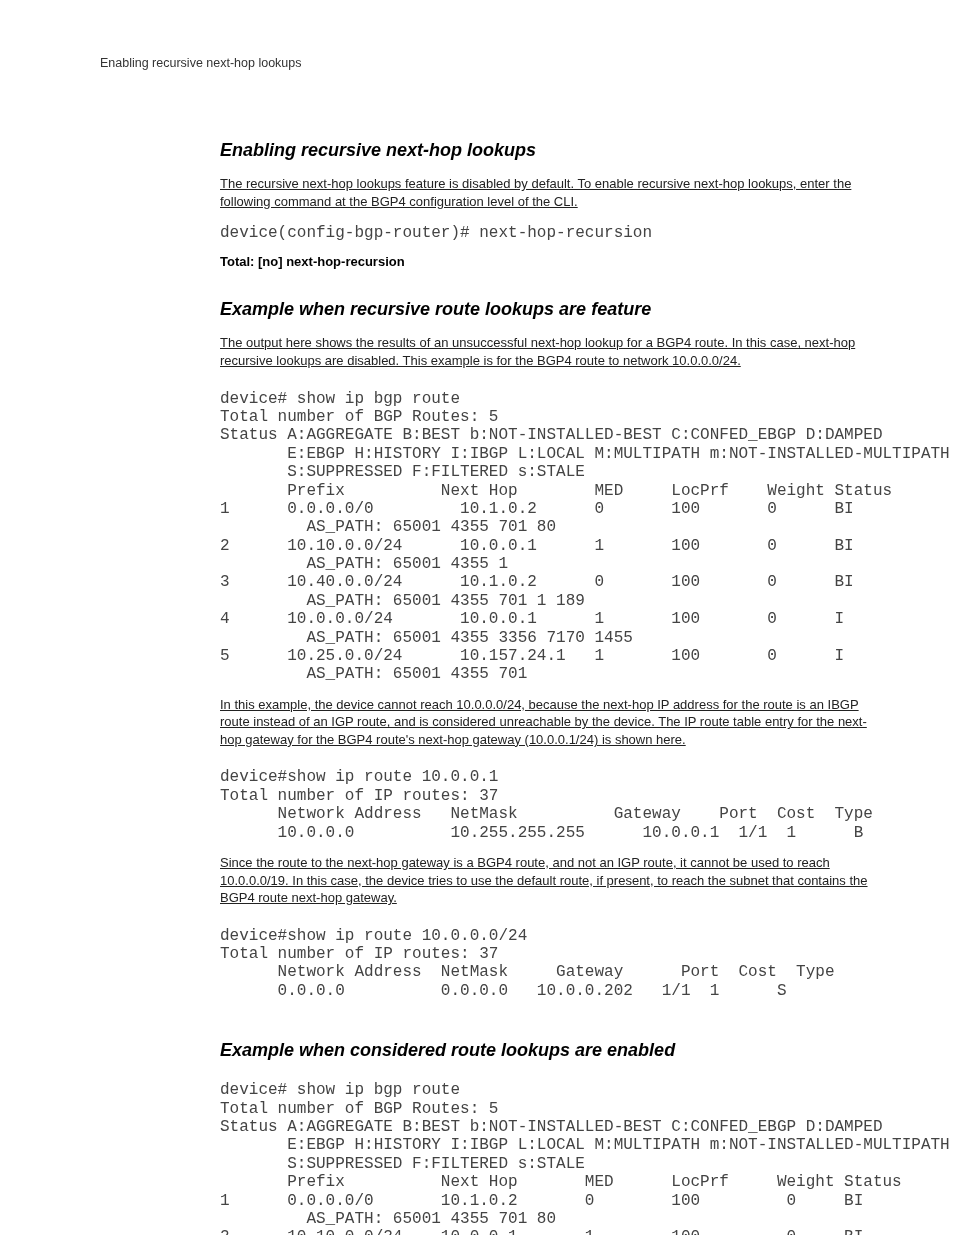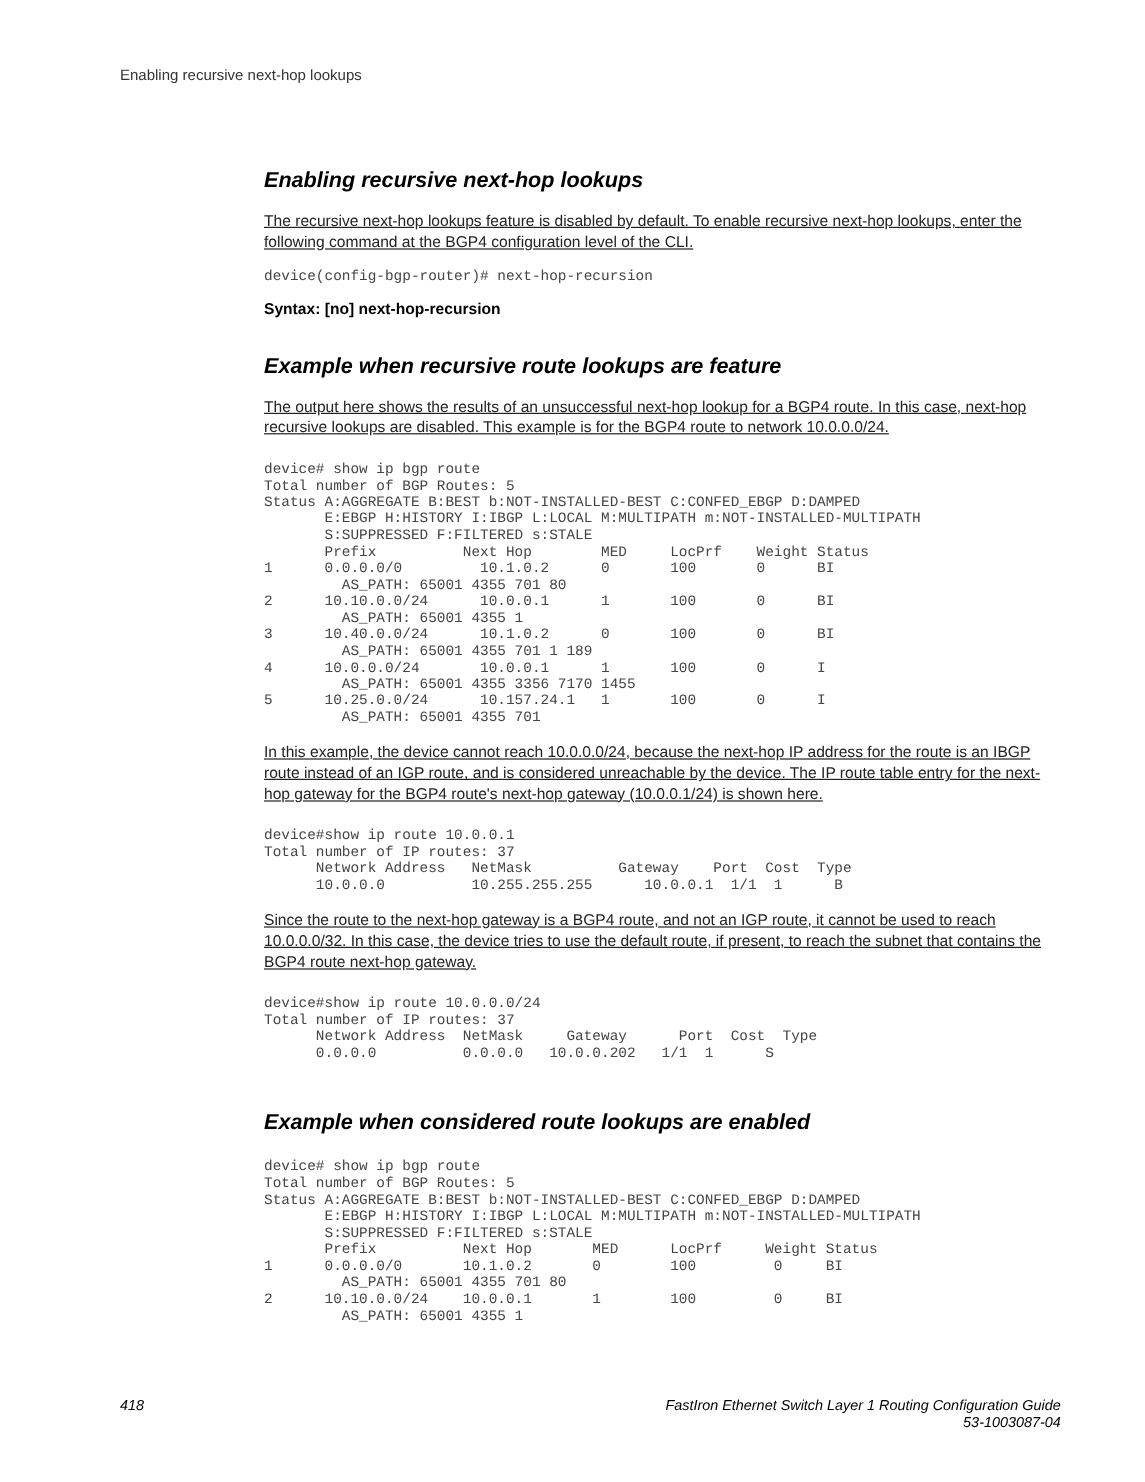--- a/index.html
+++ b/index.html
@@ -33,21 +33,21 @@
   }
   .para {
     font-size: 13px;
     line-height: 1.35;
     margin: 0 0 14px 0;
     color: #222;
     text-decoration: underline;
   }
   pre.code {
     font-family: "Courier New", Courier, monospace;
-    font-size: 12px;
+    font-size: 16px;
     line-height: 1.15;
     margin: 0 0 12px 0;
     color: #444;
     white-space: pre;
   }
   .syntax {
     font-size: 13px;
     font-weight: bold;
     margin: 0 0 30px 0;
   }
@@ -71,21 +71,21 @@
 <body>
 
 <div class="page">
 
   <div class="running-head">Enabling recursive next-hop lookups</div>
 
   <div class="indent">
     <h2 class="section-heading">Enabling recursive next-hop lookups</h2>
     <p class="para">The recursive next-hop lookups feature is disabled by default. To enable recursive next-hop lookups, enter the following command at the BGP4 configuration level of the CLI.</p>
     <pre class="code">device(config-bgp-router)# next-hop-recursion</pre>
-    <p class="syntax">Syntax: [no] next-hop-recursion</p>
+    <p class="syntax">Total: [no] next-hop-recursion</p>
   </div>
 
   <div class="indent">
     <h2 class="section-heading">Example when recursive route lookups are feature</h2>
     <p class="para">The output here shows the results of an unsuccessful next-hop lookup for a BGP4 route. In this case, next-hop recursive lookups are disabled. This example is for the BGP4 route to network 10.0.0.0/24.</p>
     <div class="gap-small"></div>
     <pre class="code">device# show ip bgp route
 Total number of BGP Routes: 5
 Status A:AGGREGATE B:BEST b:NOT-INSTALLED-BEST C:CONFED_EBGP D:DAMPED
        E:EBGP H:HISTORY I:IBGP L:LOCAL M:MULTIPATH m:NOT-INSTALLED-MULTIPATH
@@ -100,21 +100,21 @@
 4      10.0.0.0/24       10.0.0.1      1       100       0      I
          AS_PATH: 65001 4355 3356 7170 1455
 5      10.25.0.0/24      10.157.24.1   1       100       0      I
          AS_PATH: 65001 4355 701</pre>
     <p class="para">In this example, the device cannot reach 10.0.0.0/24, because the next-hop IP address for the route is an IBGP route instead of an IGP route, and is considered unreachable by the device. The IP route table entry for the next-hop gateway for the BGP4 route's next-hop gateway (10.0.0.1/24) is shown here.</p>
     <div class="gap-small"></div>
     <pre class="code">device#show ip route 10.0.0.1
 Total number of IP routes: 37
       Network Address   NetMask          Gateway    Port  Cost  Type
       10.0.0.0          10.255.255.255      10.0.0.1  1/1  1      B</pre>
-    <p class="para">Since the route to the next-hop gateway is a BGP4 route, and not an IGP route, it cannot be used to reach 10.0.0.0/32. In this case, the device tries to use the default route, if present, to reach the subnet that contains the BGP4 route next-hop gateway.</p>
+    <p class="para">Since the route to the next-hop gateway is a BGP4 route, and not an IGP route, it cannot be used to reach 10.0.0.0/19. In this case, the device tries to use the default route, if present, to reach the subnet that contains the BGP4 route next-hop gateway.</p>
     <div class="gap-small"></div>
     <pre class="code">device#show ip route 10.0.0.0/24
 Total number of IP routes: 37
       Network Address  NetMask     Gateway      Port  Cost  Type
       0.0.0.0          0.0.0.0   10.0.0.202   1/1  1      S</pre>
   </div>
 
   <div class="gap-med"></div>
 
   <div class="indent">

